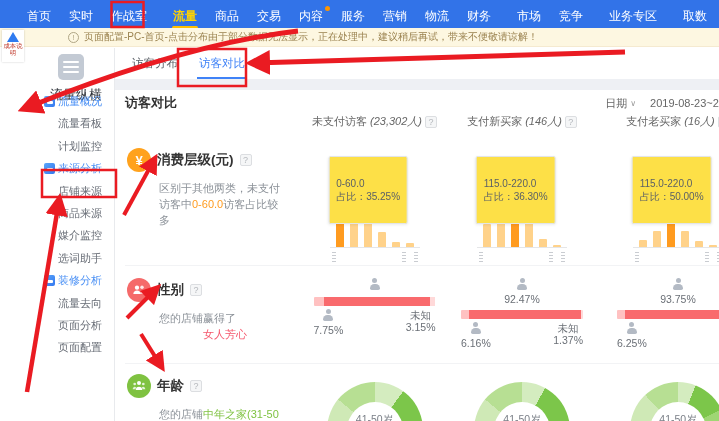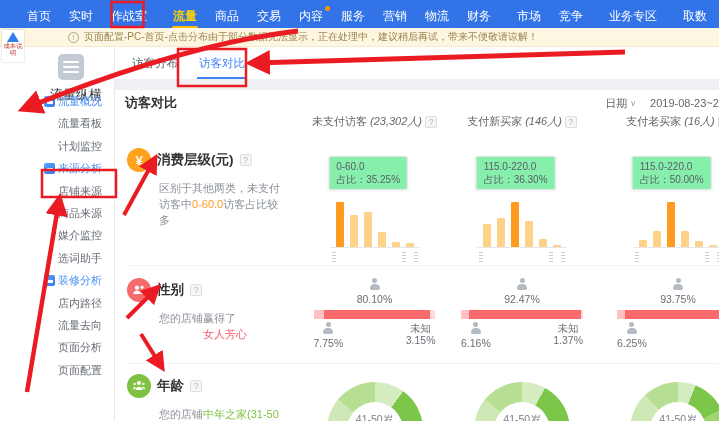--- a/index.html
+++ b/index.html
@@ -88,23 +88,23 @@
   .sec-icon.yen { background:#ffa21d; color:#fff; font-weight:bold; font-size:13px; }
   .sec-icon.pink { background:#f56a6a; }
   .sec-icon.green { background:#7fc241; }
   .titlerow { display:flex; align-items:center; gap:6px; }
   .sec-title { font-size:13.5px; font-weight:bold; color:#333; }
   .sec-desc { margin:8px 0 0 32px; font-size:11px; color:#8b9198; line-height:16px; width:130px; }
   .hl-orange { color:#ff9b1f; } .hl-red { color:#f5576c;margin-left:44px; } .hl-green { color:#7fc241; }
 
   
   .bchart { position:relative; height:118px; }
-  .tooltip { position:absolute; top:8px; left:50%; transform:translateX(-58%); background:#86efac;
+  .tooltip { position:absolute; top:8px; left:50%; transform:translateX(-58%); background:#fde047;
     border:1px solid #e3e5e8; box-shadow:0 1px 3px rgba(0,0,0,.08); border-radius:2px;
-    padding:3px 7px; font-size:10px; color:#5a5f66; white-space:nowrap; z-index:2; }
+    padding:20px 7px; font-size:10px; color:#5a5f66; white-space:nowrap; z-index:2; }
   .tooltip div { line-height:13px; }
   .bars { position:absolute; left:50%; transform:translateX(-50%); bottom:18px; display:flex;
     align-items:flex-end; gap:6px; height:46px; border-bottom:1px solid #e5e6e8;
     padding:0 6px; }
   .bar { width:8px; background:#ffd28a; border-radius:1px 1px 0 0; }
   .bar.hl { background:#ff9b1f; }
   .ticks { position:absolute; bottom:2px; left:50%; transform:translateX(-50%); width:90px; height:12px; }
   .tickblob { position:absolute; width:4px; height:11px;
     background:repeating-linear-gradient(#c9ccd1 0 1.5px,#fff 1.5px 3px); }
 
@@ -193,21 +193,20 @@
           <span>来源分析</span>
         </div>
       <div class="side-item">店铺来源</div>
       <div class="side-item">商品来源</div>
       <div class="side-item">媒介监控</div>
       <div class="side-item">选词助手</div>
       <div class="side-item section sec-blue">
           <span class="side-icon"></span>
           <span>装修分析</span>
         </div>
-      <div class="side-item">店内路径</div>
       <div class="side-item">流量去向</div>
       <div class="side-item">页面分析</div>
       <div class="side-item">页面配置</div>
     </div>
   </div>
 
   <div class="tabbar">
     <span class="tab">访客分布</span>
     <span class="tab active">访客对比</span>
   </div>
@@ -333,21 +332,20 @@
             <span class="qicon">?</span>
           </div>
           <div class="sec-desc">
             <span>您的店铺赢得了</span><span class="hl-red">女人芳心</span>
           </div>
         </div>
 
         <div>
           <div class="gchart">
             <div class="g-top"><span class="person"></span></div>
-            <div class="g-fem">80.10%</div>
             <div class="gbar">
                 <div style="width: 8.5%; background: rgb(255, 193, 193);"></div>
                 <div style="width: 87%; background: rgb(249, 106, 109);"></div>
                 <div style="width: 4.5%; background: rgb(255, 217, 217);"></div>
               </div>
             <div class="g-bottom">
               <div class="g-b-item"><span class="person"></span><div>7.75%</div></div>
               <div class="g-b-item">
                   <div>未知</div>
                   <div>3.15%</div>

